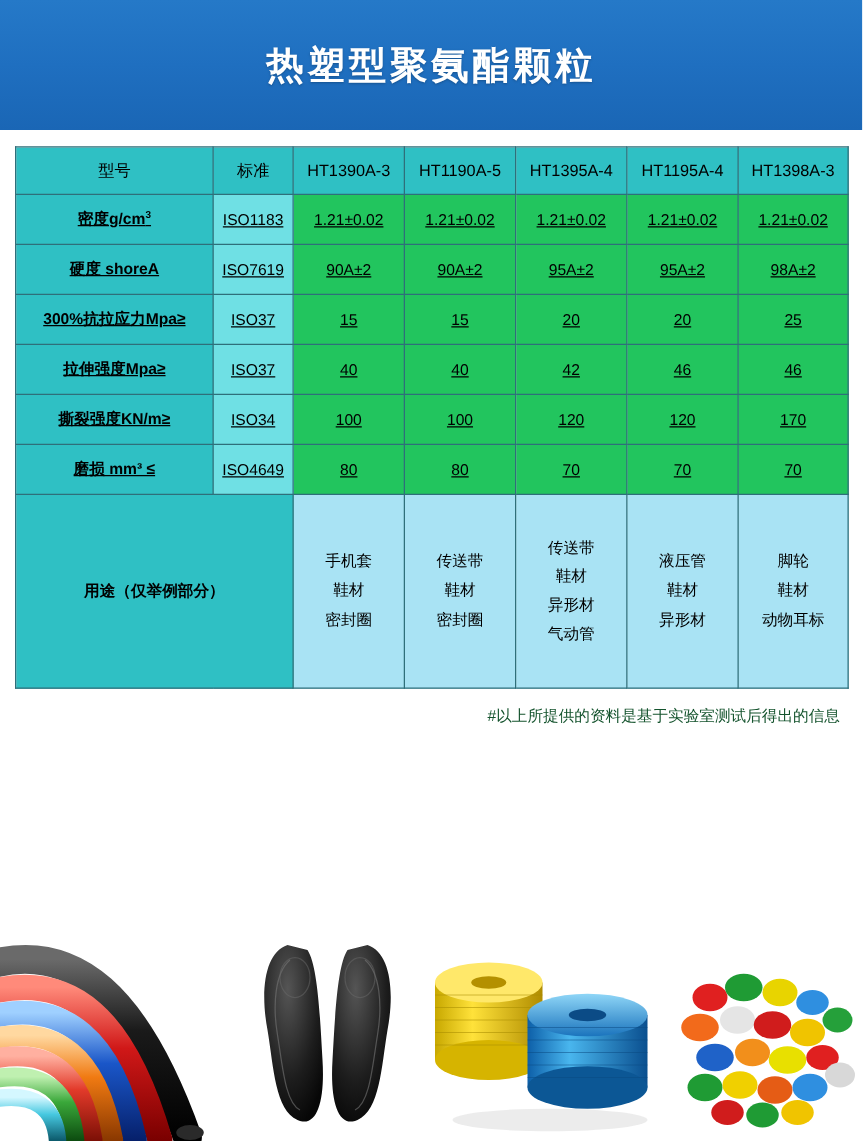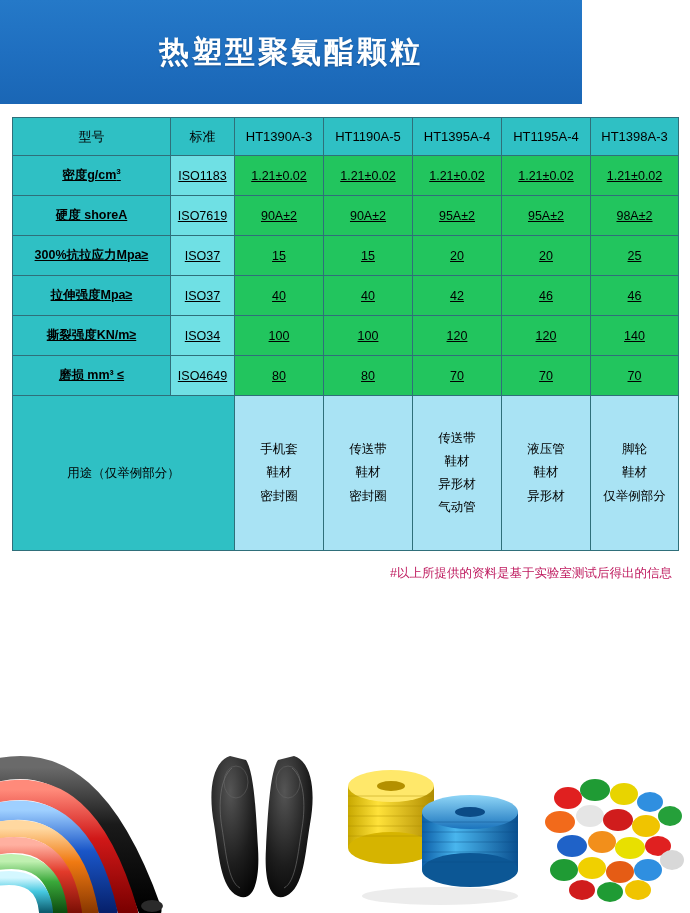--- a/index.html
+++ b/index.html
@@ -11,21 +11,21 @@
   }
   .page {
     position: relative;
     width: 690px;
     height: 913px;
     overflow: hidden;
     background: #ffffff;
   }
   
   .banner {
-    width: 582px;
+    width: 690px;
     height: 104px;
     background: linear-gradient(180deg, #2579c8 0%, #1f6fc0 50%, #1a66b5 100%);
     display: flex;
     align-items: center;
     justify-content: center;
   }
   .banner-title {
     color: #ffffff;
     font-size: 30px;
     font-weight: bold;
@@ -63,39 +63,39 @@
   .rowlbl { background: #2fc0c4; font-weight: bold; }
   .std    { background: #6fe0e4; }
   .val    { background: #22c55e; }
 
   tr.hdr td { height: 38px; font-size: 13px; }
   tr.data td { height: 40px; text-decoration: underline; }
   tr.usage td { height: 155px; }
 
   .usage-label {
     background: #2fc0c4;
-    font-weight: normal;
+    font-weight: bold;
     font-size: 13px;
     margin-left: 16px;
   }
   .usage-cell {
     background: #a9e3f4;
     line-height: 1.85;
     font-size: 12.5px;
   }
   .usage-cell div { white-space: nowrap; }
 
   sup { font-size: 8px; vertical-align: super; }
 
   
   .note {
     text-align: right;
     padding: 14px 18px 0 0;
     font-size: 12.5px;
-    color: #be185d;
+    color: #14532d;
   }
   
   .photos {
     position: absolute;
     left: 0;
     bottom: 0;
     width: 690px;
     height: 193px;
     display: flex;
   }
@@ -182,21 +182,21 @@
         </tr>
 
 
         <tr class="data">
           <td class="rowlbl">撕裂强度KN/m≥</td>
           <td class="std">ISO34</td>
           <td class="val">100</td>
           <td class="val">100</td>
           <td class="val">120</td>
           <td class="val">120</td>
-          <td class="val">140</td>
+          <td class="val">170</td>
         </tr>
 
 
         <tr class="data">
           <td class="rowlbl">磨损 mm³ ≤</td>
           <td class="std">ISO4649</td>
           <td class="val">80</td>
           <td class="val">80</td>
           <td class="val">70</td>
           <td class="val">70</td>
@@ -222,21 +222,21 @@
             <div>气动管</div>
           </td>
           <td class="usage-cell">
             <div>液压管</div>
             <div>鞋材</div>
             <div>异形材</div>
           </td>
           <td class="usage-cell">
             <div>脚轮</div>
             <div>鞋材</div>
-            <div>仅举例部分</div>
+            <div>动物耳标</div>
           </td>
         </tr>
       </tbody>
     </table>
   </div>
 
   <div class="note">#以上所提供的资料是基于实验室测试后得出的信息</div>
 
   <div class="photos">
 

